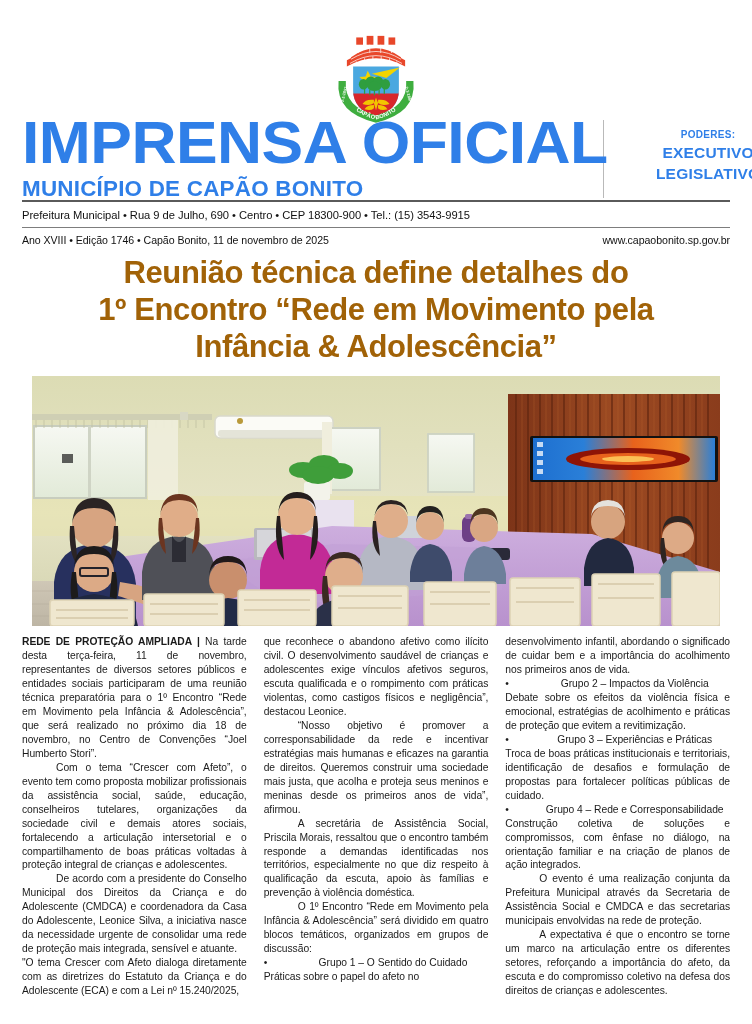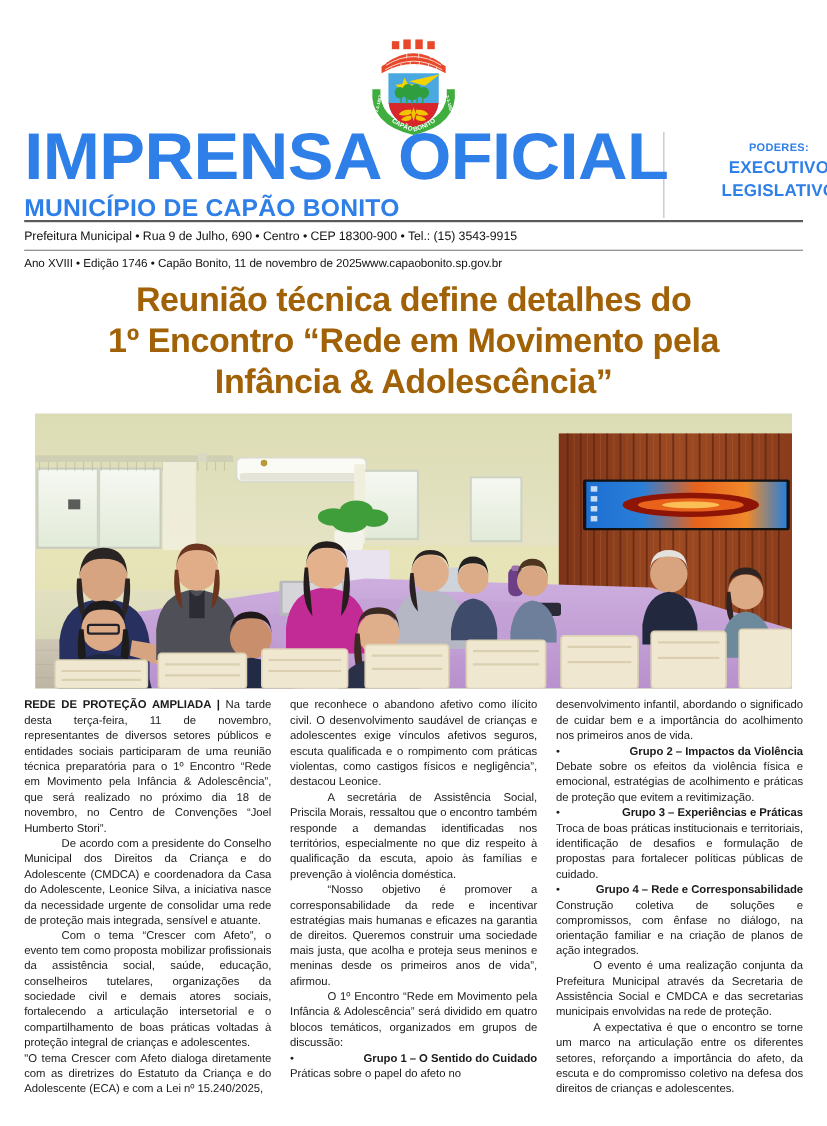--- a/index.html
+++ b/index.html
@@ -102,21 +102,21 @@
     padding: 7px 0 6px 0;
     font-size: 11.2px;
     color: #111;
     letter-spacing: -0.05px;
     white-space: nowrap;
   }
   .edition-line {
     margin: 0 22px;
     padding: 6px 0 2px 0;
     display: flex;
-    justify-content: flex-start;
+    justify-content: space-between;
     align-items: baseline;
     font-size: 10.6px;
     color: #111;
     letter-spacing: -0.05px;
   }
 
   
   .headline {
     margin: 6px 26px 0 26px;
     text-align: center;
@@ -160,23 +160,23 @@
     display: flex;
     align-items: baseline;
     margin: 0;
   }
   .group-bullet {
     flex: 0 0 auto;
     width: 34px;
     font-size: 10.3px;
   }
   .group-title {
-    font-weight: 700;
+    font-weight: 400;
     flex: 1 1 auto;
-    text-align: right;
+    text-align: center;
   }
 </style>
 </head>
 <body>
 
 <div class="crest-wrap">
   <svg class="crest" viewBox="0 0 200 200" aria-hidden="true">
 
     <g fill="#e8472a">
       <rect x="62" y="22" width="13" height="14"></rect>
@@ -463,29 +463,29 @@
     </g>
 
     <rect x="0" y="0" width="688" height="250" fill="none" stroke="#ffffff" stroke-width="0"></rect>
   </svg>
 </div>
 
 <div class="columns">
 
   <div class="col">
     <p><span class="kicker">REDE DE PROTEÇÃO AMPLIADA |</span><span> Na tarde desta terça-feira, 11 de novembro, representantes de diversos setores públicos e entidades sociais participaram de uma reunião técnica preparatória para o 1º Encontro “Rede em Movimento pela Infância &amp; Adolescência”, que será realizado no próximo dia 18 de novembro, no Centro de Convenções “Joel Humberto Stori”.</span></p>
+    <p class="indent">Com o tema “Crescer com Afeto”, o evento tem como proposta mobilizar profissionais da assistência social, saúde, educação, conselheiros tutelares, organizações da sociedade civil e demais atores sociais, fortalecendo a articulação intersetorial e o compartilhamento de boas práticas voltadas à proteção integral de crianças e adolescentes.</p>
     <p class="indent">De acordo com a presidente do Conselho Municipal dos Direitos da Criança e do Adolescente (CMDCA) e coordenadora da Casa do Adolescente, Leonice Silva, a iniciativa nasce da necessidade urgente de consolidar uma rede de proteção mais integrada, sensível e atuante.</p>
-    <p class="indent">Com o tema “Crescer com Afeto”, o evento tem como proposta mobilizar profissionais da assistência social, saúde, educação, conselheiros tutelares, organizações da sociedade civil e demais atores sociais, fortalecendo a articulação intersetorial e o compartilhamento de boas práticas voltadas à proteção integral de crianças e adolescentes.</p>
     <p>"O tema Crescer com Afeto dialoga diretamente com as diretrizes do Estatuto da Criança e do Adolescente (ECA) e com a Lei nº 15.240/2025,</p>
   </div>
 
   <div class="col">
     <p>que reconhece o abandono afetivo como ilícito civil. O desenvolvimento saudável de crianças e adolescentes exige vínculos afetivos seguros, escuta qualificada e o rompimento com práticas violentas, como castigos físicos e negligência”, destacou Leonice.</p>
+    <p class="indent">“Nosso objetivo é promover a corresponsabilidade da rede e incentivar estratégias mais humanas e eficazes na garantia de direitos. Queremos construir uma sociedade mais justa, que acolha e proteja seus meninos e meninas desde os primeiros anos de vida”, afirmou.</p>
     <p class="indent">A secretária de Assistência Social, Priscila Morais, ressaltou que o encontro também responde a demandas identificadas nos territórios, especialmente no que diz respeito à qualificação da escuta, apoio às famílias e prevenção à violência doméstica.</p>
-    <p class="indent">“Nosso objetivo é promover a corresponsabilidade da rede e incentivar estratégias mais humanas e eficazes na garantia de direitos. Queremos construir uma sociedade mais justa, que acolha e proteja seus meninos e meninas desde os primeiros anos de vida”, afirmou.</p>
     <p class="indent">O 1º Encontro “Rede em Movimento pela Infância &amp; Adolescência” será dividido em quatro blocos temáticos, organizados em grupos de discussão:</p>
     <div class="group-line">
       <span class="group-bullet">•</span>
       <span class="group-title">Grupo 1 – O Sentido do Cuidado</span>
     </div>
     <p>Práticas sobre o papel do afeto no</p>
   </div>
 
   <div class="col">
     <p>desenvolvimento infantil, abordando o significado de cuidar bem e a importância do acolhimento nos primeiros anos de vida.</p>

